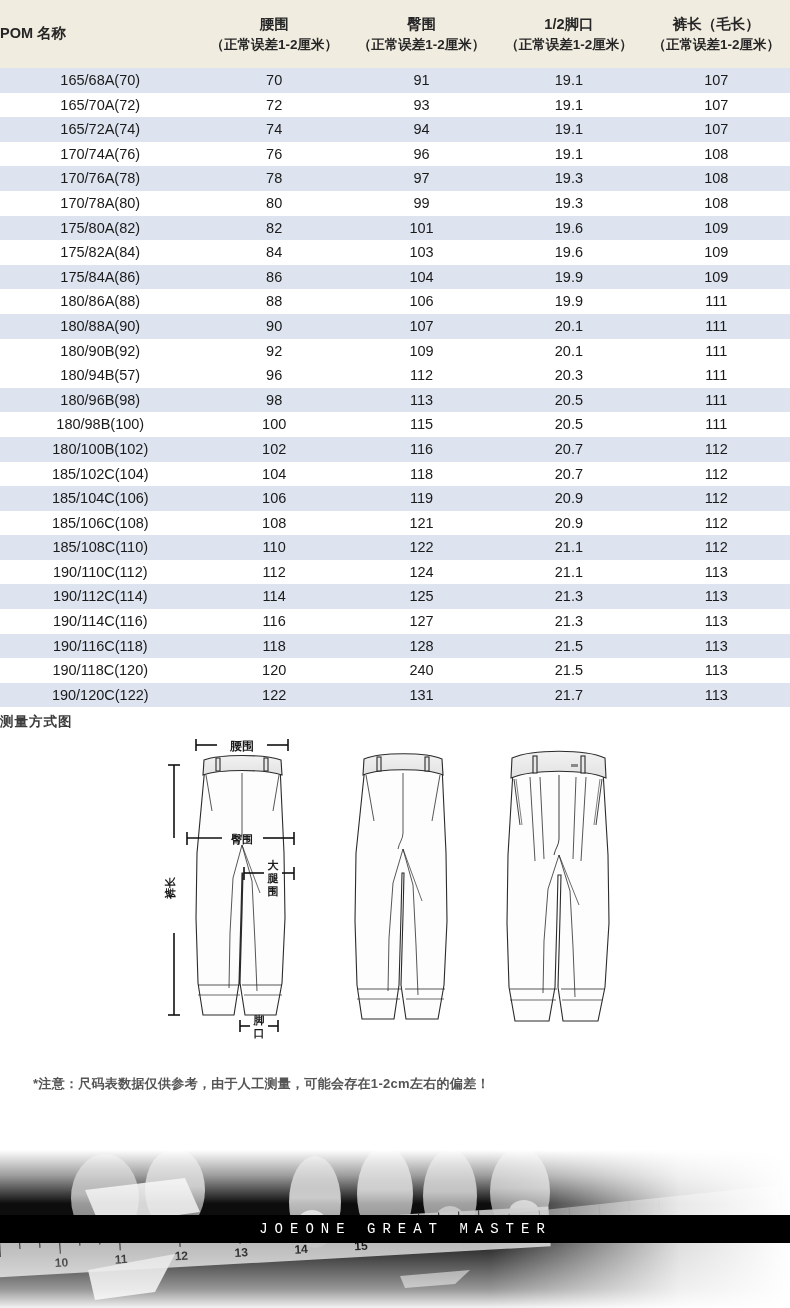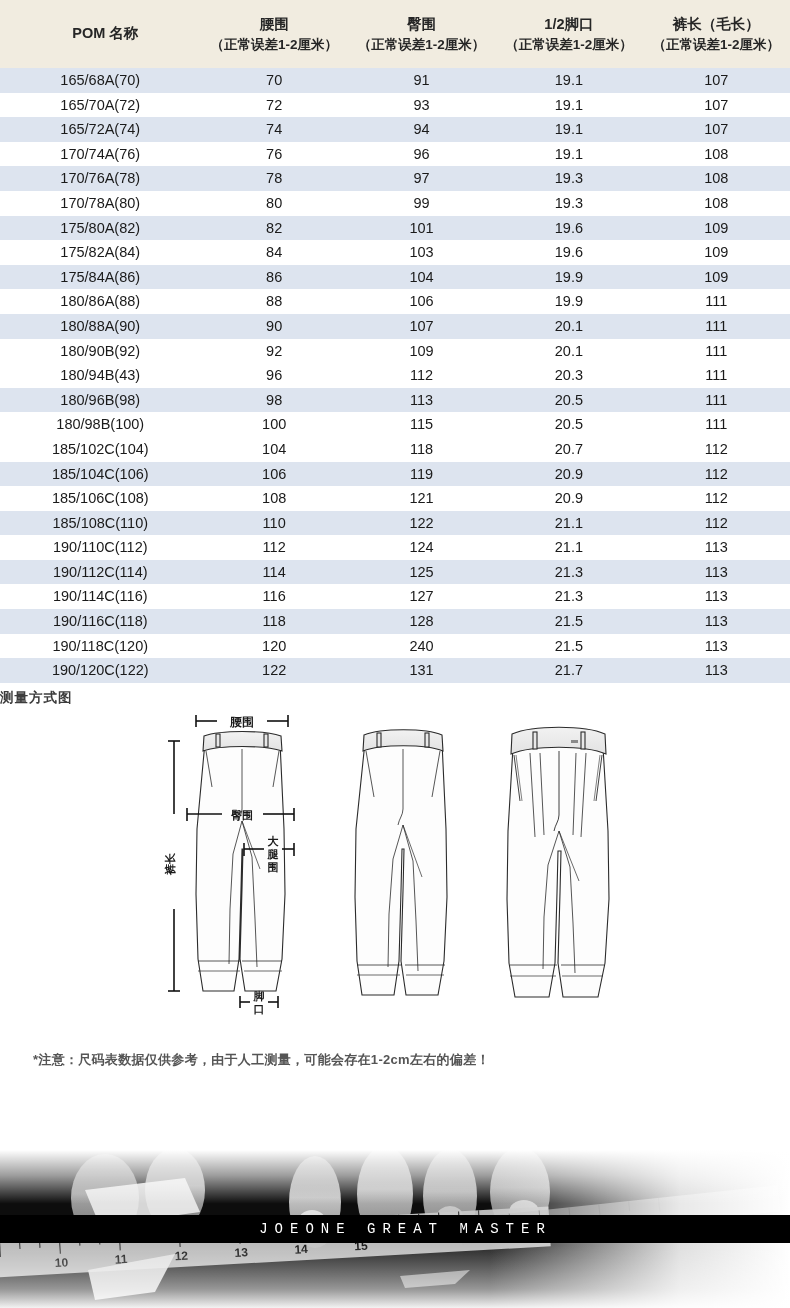--- a/index.html
+++ b/index.html
@@ -31,21 +31,21 @@
     font-weight: bold;
     color: #262626;
     text-align: center;
     vertical-align: middle;
     padding: 0;
     line-height: 1.45;
     letter-spacing: 0px;
   }
   .size-table thead th .hdr-main  { display: block; }
   .size-table thead th .hdr-sub   { display: block; font-size: 13.5px; font-weight: bold; }
-  .size-table thead th.pom-head   { text-align: center; padding-left: 10px; }
+  .size-table thead th.pom-head   { text-align: left; }
 
   .size-table tbody td {
     height: 24.6px;
     font-size: 14.5px;
     color: #1a1a1a;
     text-align: center;
     padding: 0;
     line-height: 24.6px;
     font-weight: normal;
   }
@@ -232,39 +232,46 @@
         <td>111</td>
       </tr>
       <tr class="even">
         <td>180/90B(92)</td>
         <td>92</td>
         <td>109</td>
         <td>20.1</td>
         <td>111</td>
       </tr>
       <tr class="even">
-        <td>180/94B(43)</td>
+        <td>180/94B(57)</td>
         <td>96</td>
         <td>112</td>
         <td>20.3</td>
         <td>111</td>
       </tr>
       <tr class="odd">
         <td>180/96B(98)</td>
         <td>98</td>
         <td>113</td>
         <td>20.5</td>
         <td>111</td>
       </tr>
       <tr class="even">
         <td>180/98B(100)</td>
         <td>100</td>
         <td>115</td>
         <td>20.5</td>
         <td>111</td>
+      </tr>
+      <tr class="odd">
+        <td>180/100B(102)</td>
+        <td>102</td>
+        <td>116</td>
+        <td>20.7</td>
+        <td>112</td>
       </tr>
       <tr class="even">
         <td>185/102C(104)</td>
         <td>104</td>
         <td>118</td>
         <td>20.7</td>
         <td>112</td>
       </tr>
       <tr class="odd">
         <td>185/104C(106)</td>

